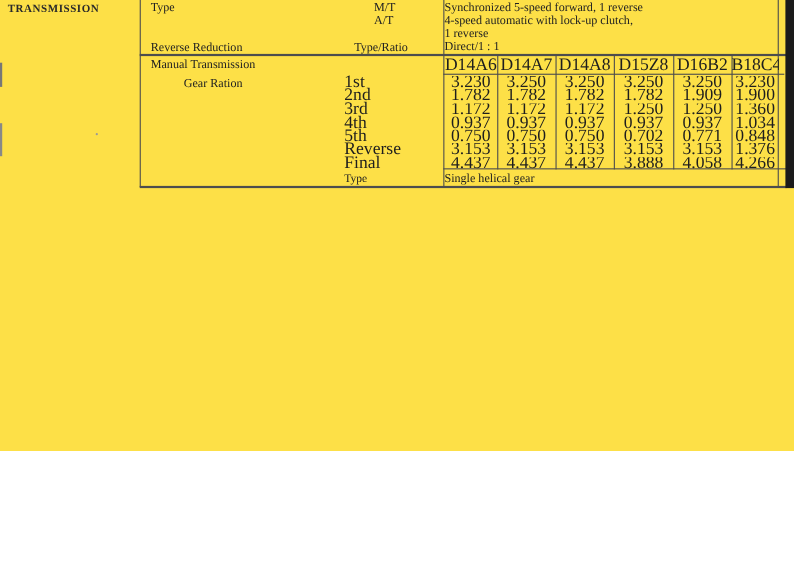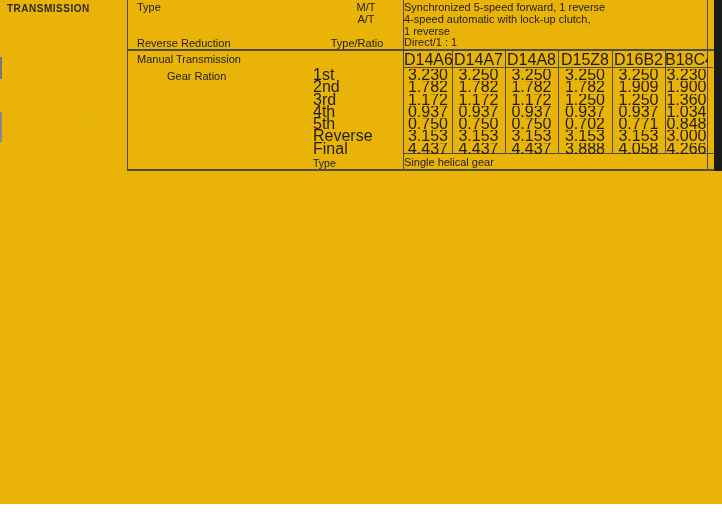--- a/index.html
+++ b/index.html
@@ -1,25 +1,25 @@
 <!DOCTYPE html>
 <html><head>
 <meta charset="utf-8">
 <style>
   html,body{margin:0;padding:0;background:#ffffff;}
   .sheet{
     position:relative;
-    width:722px;height:504px;
-    background:#eab308;
-    font-family:Liberation Sans, sans-serif;
+    width:722px;height:410px;
+    background:#fde047;
+    font-family:Liberation Serif, serif;
     color:#222;
     overflow:hidden;
   }
   .t{position:absolute;white-space:nowrap;font-size:11px;line-height:12px;color:#222;}
-  .right{text-align:center;}
+  .right{text-align:left;}
   .center{text-align:left;}
   .section-label{font-size:10px;font-weight:bold;letter-spacing:.5px;color:#2a2a2a;}
   .hl,.vl{position:absolute;background:#4d4d4d;}
   .grid{
     position:absolute;left:404px;width:304px;
     display:grid;
     grid-template-columns:48px 53px 53px 54px 53px 43px;
   }
   .grid > div{
     text-align:center;
@@ -116,21 +116,21 @@
     <div>0.750</div>
     <div>0.750</div>
     <div>0.702</div>
     <div>0.771</div>
     <div>0.848</div>
     <div>3.153</div>
     <div>3.153</div>
     <div>3.153</div>
     <div>3.153</div>
     <div>3.153</div>
-    <div>3.000</div>
+    <div>1.376</div>
     <div>4.437</div>
     <div>4.437</div>
     <div>4.437</div>
     <div>3.888</div>
     <div>4.058</div>
     <div>4.266</div>
   </div>
 
   <div class="t" style="left:313px;top:157px;font-size:10.5px;">Type</div>
   <div class="t center" style="left:404px;top:156px;width:304px;">Single helical gear</div>

